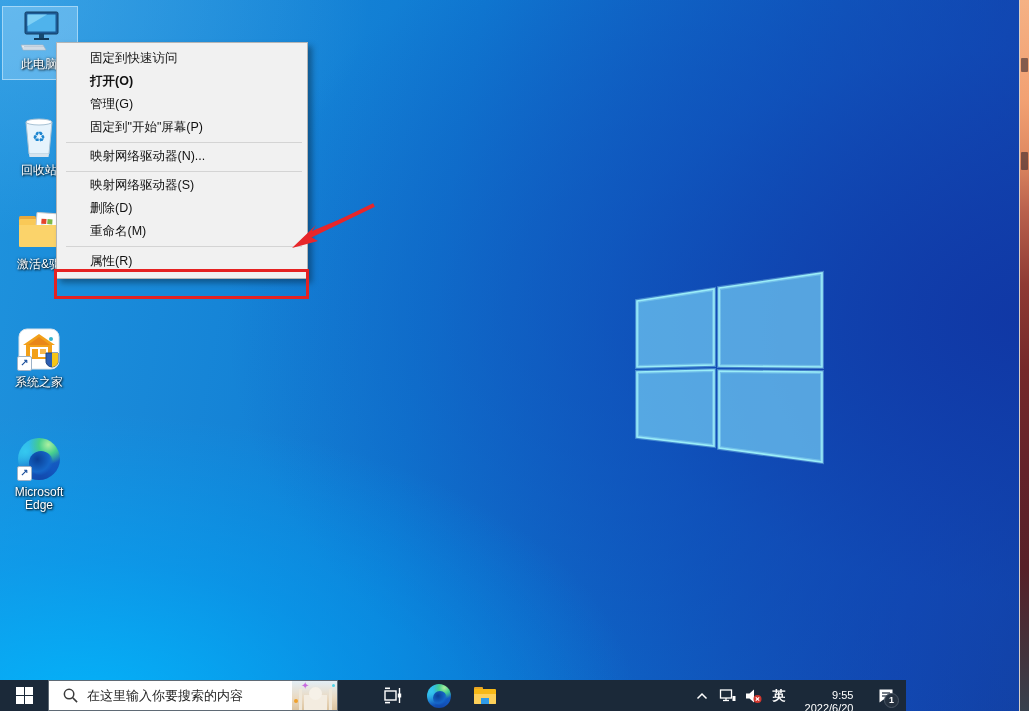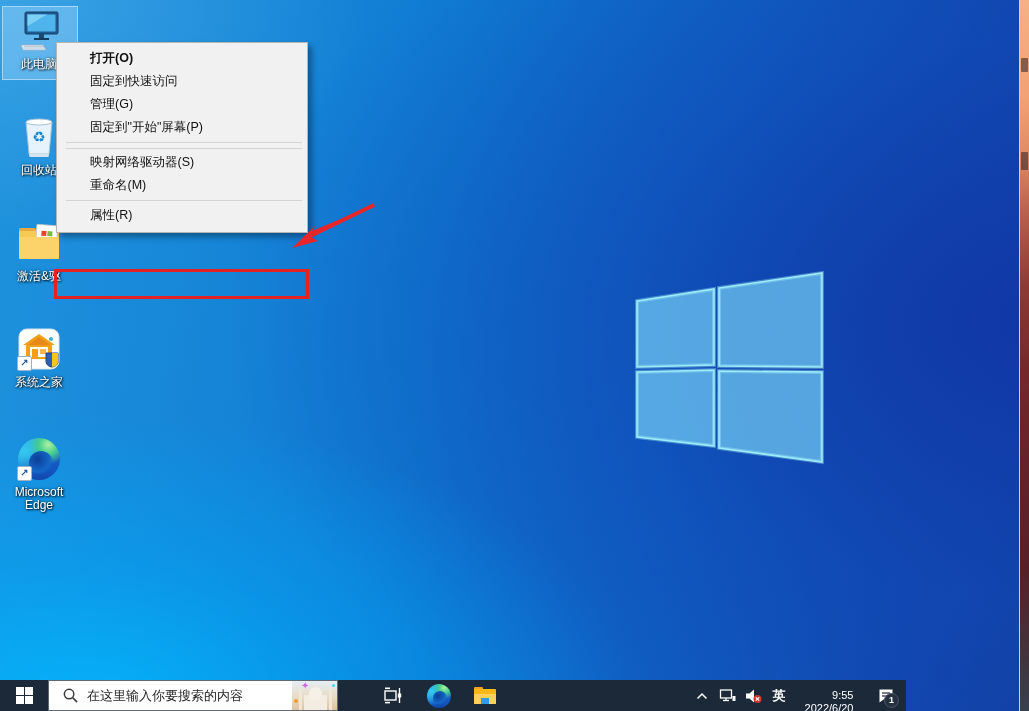--- a/index.html
+++ b/index.html
@@ -131,21 +131,21 @@
       <svg width="42" height="46" viewBox="0 0 42 46">
         <polygon points="8,8 34,8 31,40 11,40" fill="rgba(240,248,253,0.95)" stroke="#a8c2d4" stroke-width="1"></polygon>
         <ellipse cx="21" cy="8" rx="13" ry="3" fill="#ffffff" stroke="#a8c2d4" stroke-width="1"></ellipse>
         <polygon points="11,40 31,40 30.5,43 11.5,43" fill="#d7e4ee"></polygon>
         <text x="21" y="28" font-size="15" fill="#1e86d0" text-anchor="middle" font-family="'DejaVu Sans',sans-serif">♻</text>
       </svg>
     </div>
     <div class="lbl">回收站</div>
   </div>
 
-  <div class="dicon" style="top:220px;">
+  <div class="dicon" style="top:208px;">
     <div class="art">
       <svg width="46" height="44" viewBox="0 0 46 44">
         <rect x="3" y="7" width="17" height="8" rx="1.5" fill="#e8a93d"></rect>
         <rect x="3" y="10" width="40" height="28" rx="1.5" fill="#f9c957"></rect>
         <rect x="20" y="4" width="21" height="28" rx="1" fill="#ffffff" stroke="#c9c9c9" transform="rotate(4 30 18)"></rect>
         <g transform="rotate(4 30 18)">
           <rect x="25" y="10" width="5" height="5" fill="#e4452c"></rect>
             <rect x="31" y="10" width="5" height="5" fill="#7db946"></rect>
           <rect x="25" y="16" width="5" height="5" fill="#2f9be8"></rect>
             <rect x="31" y="16" width="5" height="5" fill="#f5b60d"></rect>
@@ -177,27 +177,29 @@
   <div class="dicon" style="top:436px;">
     <div class="art">
       <div class="edge-ball"></div>
       <div class="shortcut">↗</div>
     </div>
     <div class="lbl">Microsoft
 Edge</div>
   </div>
 
   <div class="cmenu">
+    <div class="mi">固定到快速访问</div>
     <div class="mi bold">打开(O)</div>
-    <div class="mi">固定到快速访问</div>
     <div class="mi">管理(G)</div>
     <div class="mi">固定到"开始"屏幕(P)</div>
     <div class="msep"></div>
+    <div class="mi">映射网络驱动器(N)...</div>
     <div class="msep"></div>
     <div class="mi">映射网络驱动器(S)</div>
+    <div class="mi">删除(D)</div>
     <div class="mi">重命名(M)</div>
     <div class="msep"></div>
     <div class="mi last">属性(R)</div>
   </div>
 
   <div class="hl-box"></div>
   <svg class="arrow-svg" viewBox="0 0 1029 711">
     <polygon points="374,205 312,231 316,225 292,248 318,241 311,237" fill="#e8262a"></polygon>
     <line x1="374" y1="205" x2="308" y2="237" stroke="#e8262a" stroke-width="4"></line>
   </svg>

